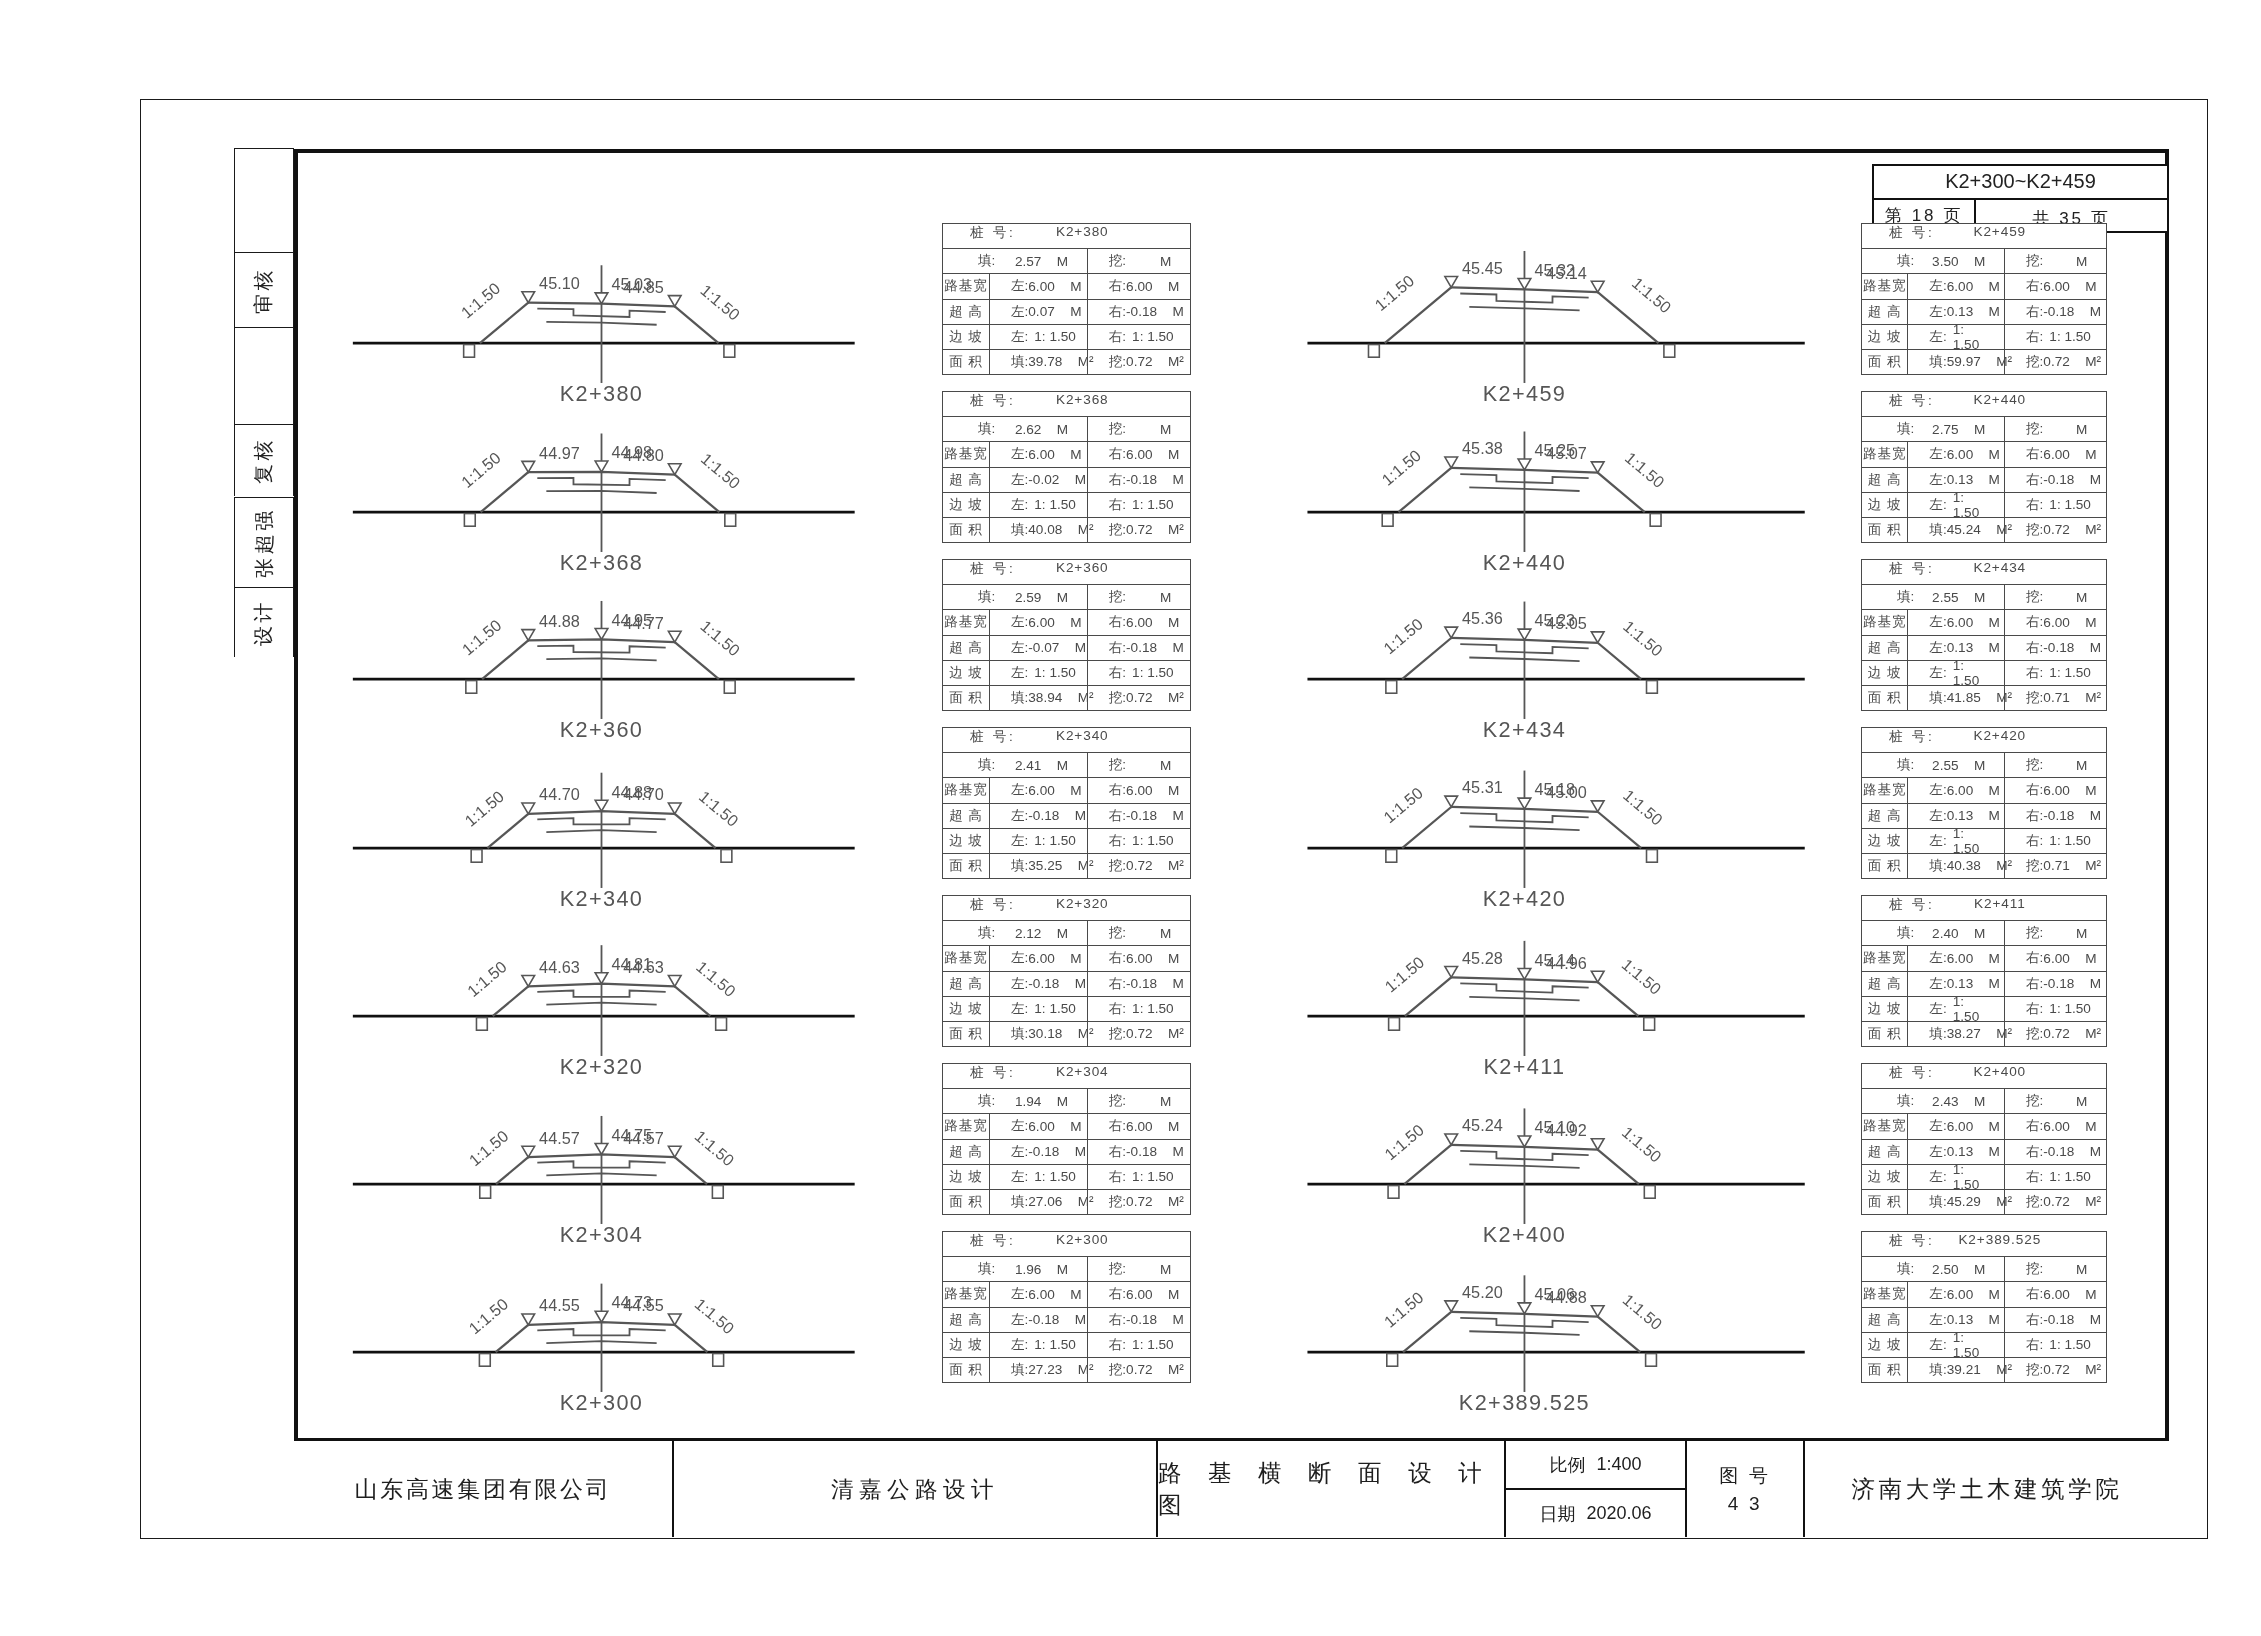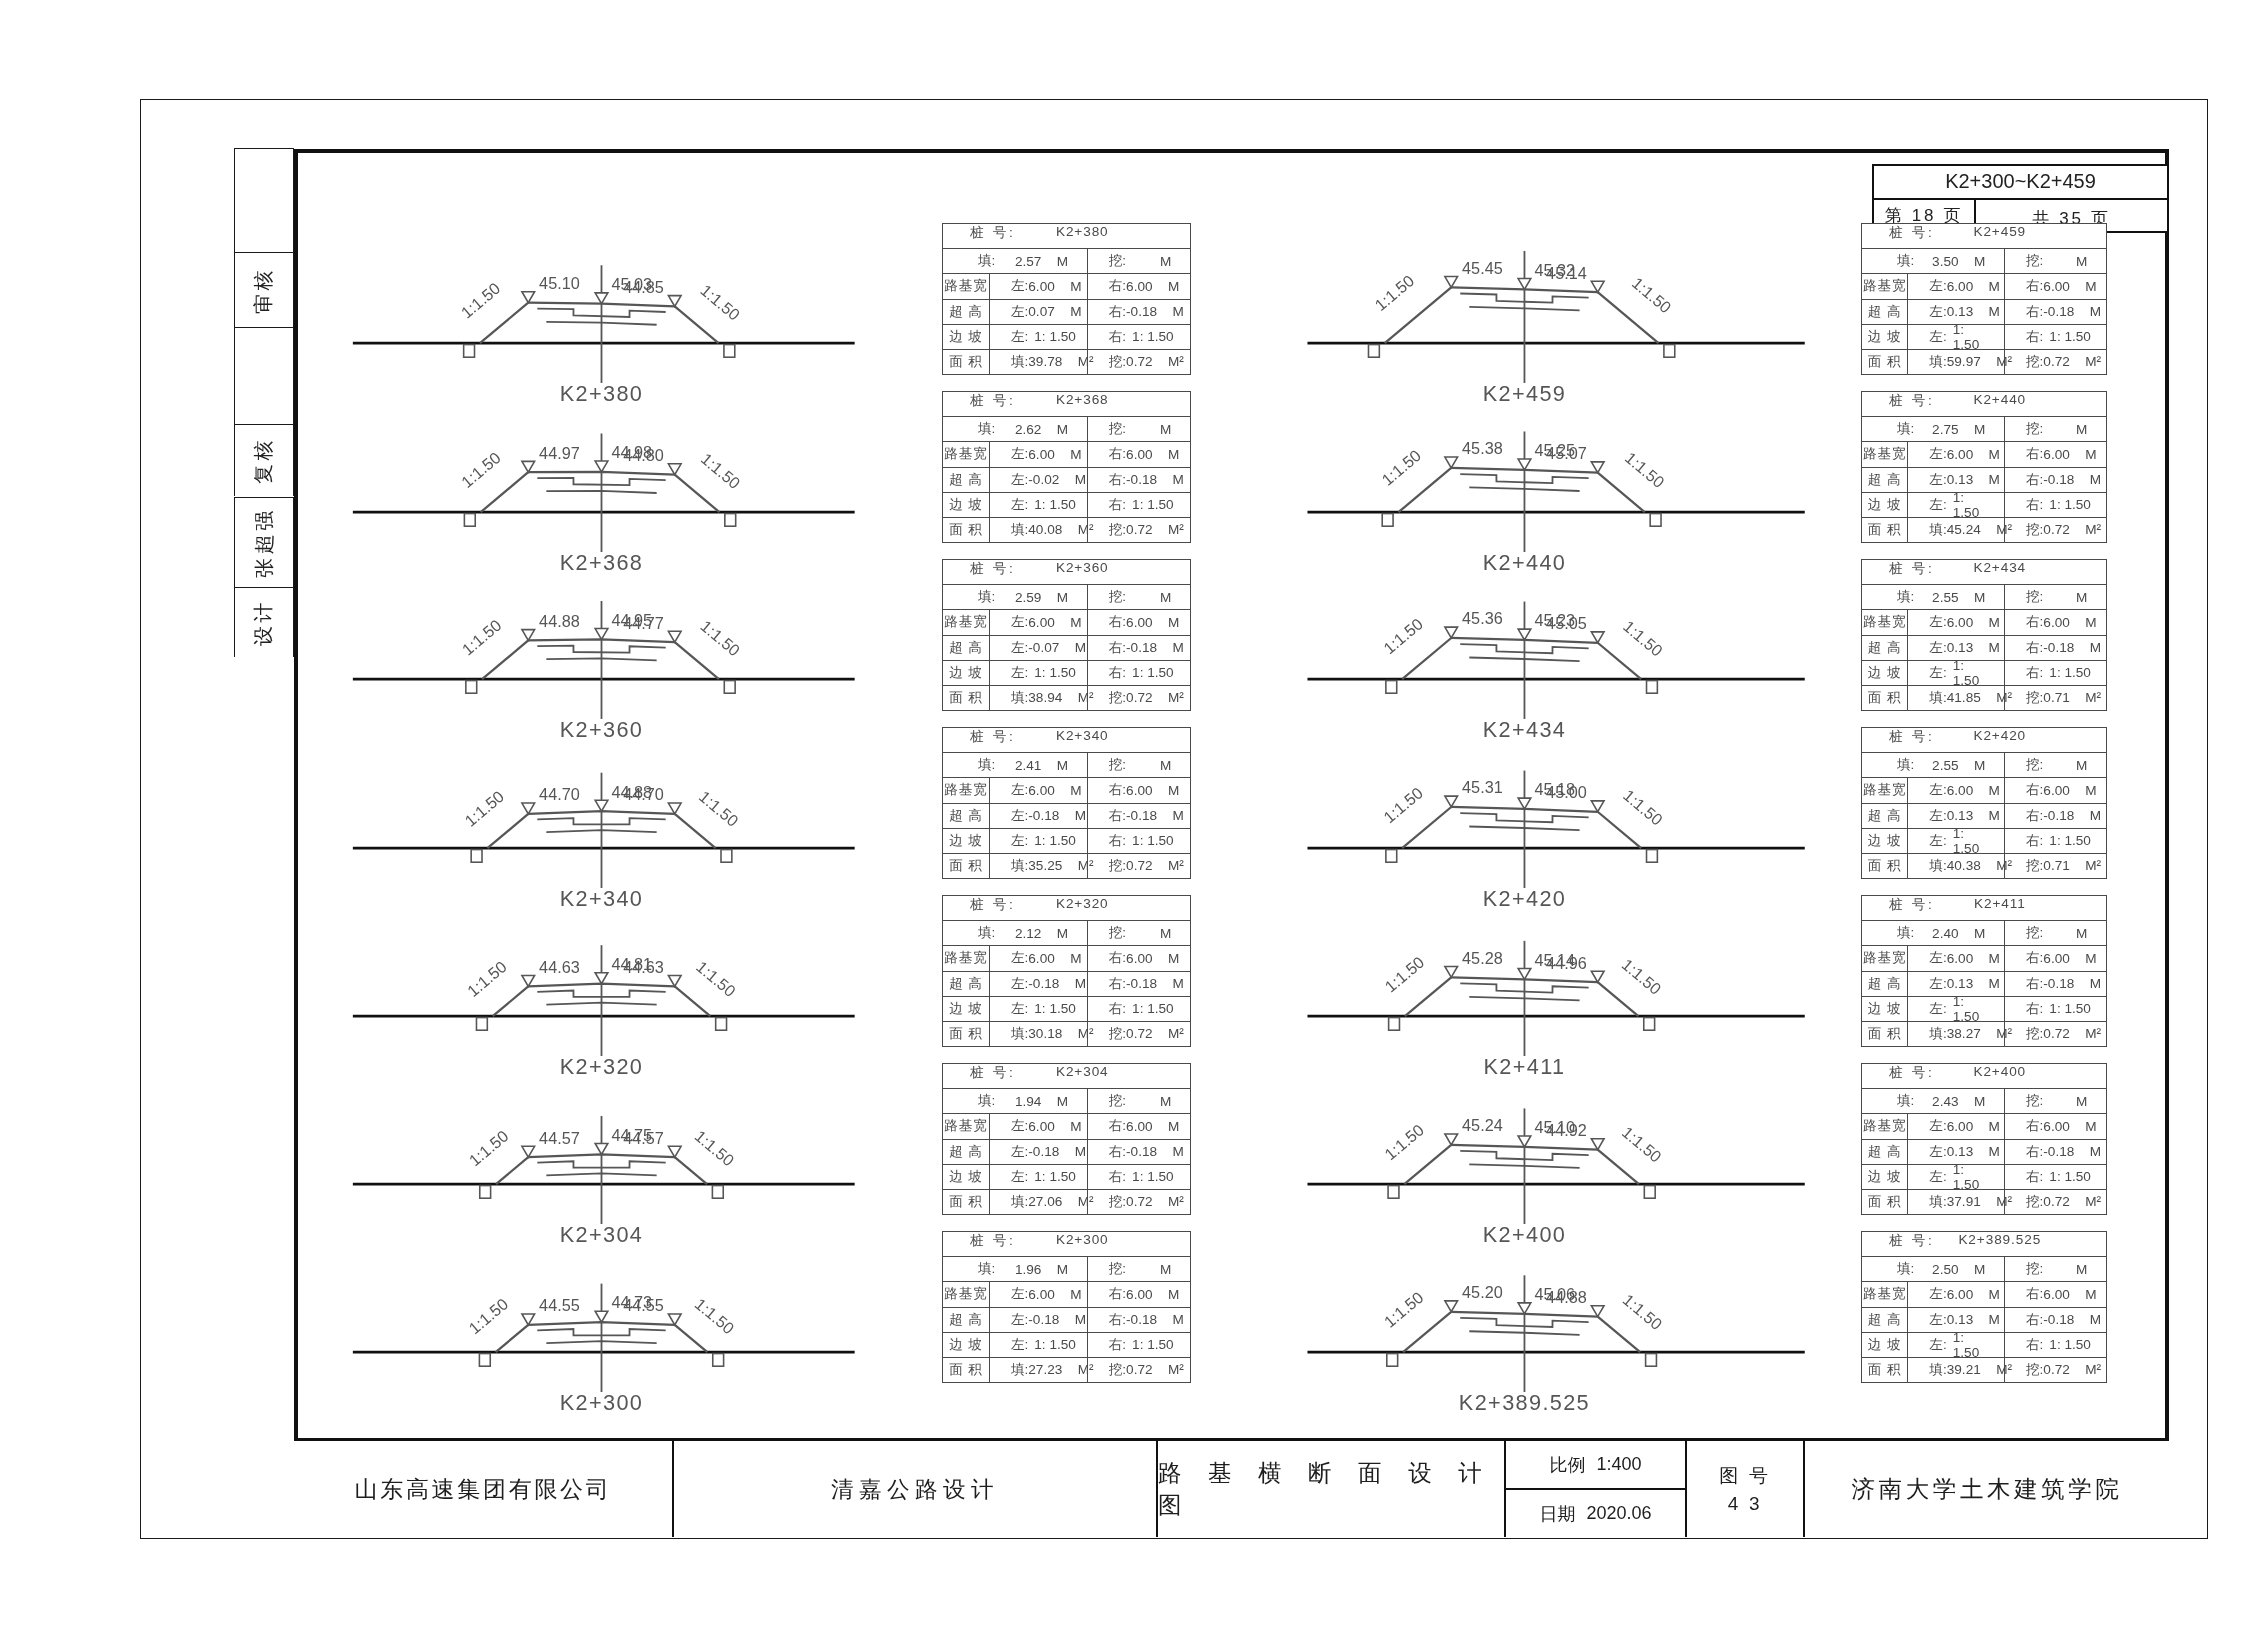--- a/index.html
+++ b/index.html
@@ -1439,21 +1439,21 @@
           <span class="slopeval">1: 1.50</span>
         </div>
       </div>
       <div class="trow">
         <div class="tcell headcell brd-r">
           <span>面  积</span>
         </div>
         <div class="tcell cellL brd-r">
           <span>填:</span>
           <span class="sp"></span>
-          <span>37.91</span>
+          <span>45.29</span>
           <span class="unit">M²</span>
         </div>
         <div class="tcell cellR">
           <span>挖:</span>
           <span class="sp"></span>
           <span>0.72</span>
           <span class="unit">M²</span>
         </div>
       </div>
     </div>

